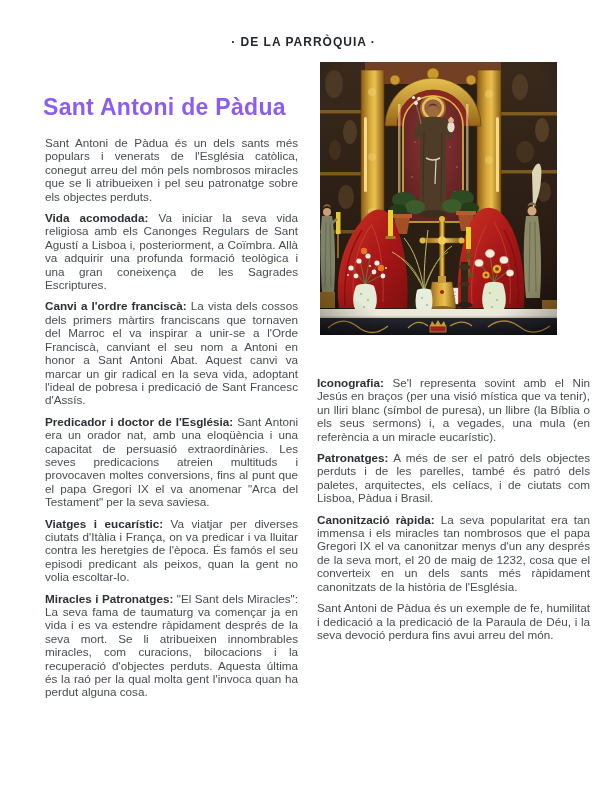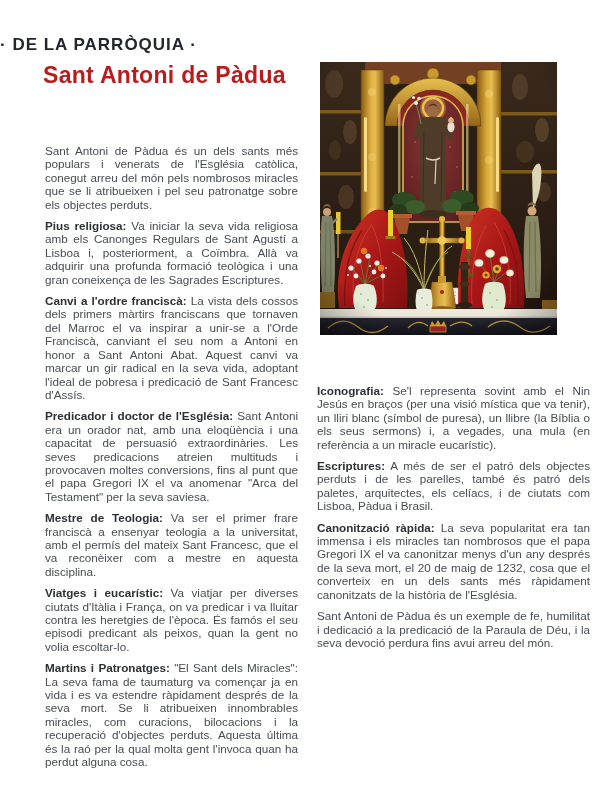--- a/index.html
+++ b/index.html
@@ -1,33 +1,33 @@
 <!DOCTYPE html>
 <html lang="ca"><head>
 <meta charset="utf-8">
 <style>
   html,body{margin:0;padding:0;background:#ffffff;}
   .page{
     position:relative;width:607px;height:807px;background:#ffffff;overflow:hidden;
     font-family:"Liberation Sans","DejaVu Sans",sans-serif;
   }
   .kicker{
-    position:absolute;left:0;right:0;top:35px;
-    font-size:17px;font-weight:bold;letter-spacing:1px;color:#23262d;
+    position:absolute;left:0;right:0;top:35px;text-align:center;
+    font-size:12px;font-weight:bold;letter-spacing:1px;color:#23262d;
   }
   .title{
-    position:absolute;left:43px;top:48px;
-    font-size:23px;font-weight:bold;letter-spacing:.3px;color:#b91c1c;line-height:1.1;
+    position:absolute;left:43px;top:80px;
+    font-size:23px;font-weight:bold;letter-spacing:.3px;color:#8b5cf6;line-height:1.1;
   }
   .col{
     position:absolute;
     font-size:11.7px;line-height:13.4px;color:#474c53;
     text-align:justify;hyphens:auto;-webkit-hyphens:auto;
   }
-  .col p{margin:8px 0 8px 0;}
+  .col p{margin:0 0 8px 0;}
   .col .lead{color:#2d3036;font-weight:bold;}
   .col-left{left:45px;top:136px;width:253px;}
   .col-right{left:317px;top:376px;width:273px;}
   .photo{
     position:absolute;left:320px;top:62px;width:237px;height:273px;
     background:#2b1e13;
   }
   .photo svg{display:block;width:100%;height:100%;}
 </style>
 </head>
@@ -280,28 +280,27 @@
           <rect x="110" y="264" width="16" height="6" fill="#9c2020" stroke="#d4a832" stroke-width=".7"></rect>
         </g>
       </g>
 
       <rect x="0" y="0" width="237" height="273" fill="url(#vg)"></rect>
     </svg>
   </div>
 
   <div class="col col-left">
     <p><b class="lead"></b> <span>Sant Antoni de Pàdua és un dels sants més populars i venerats de l'Església catòlica, conegut arreu del món pels nombrosos miracles que se li atribueixen i pel seu patronatge sobre els objectes perduts.</span></p>
-    <p><b class="lead">Pius religiosa:</b> <span>Va iniciar la seva vida religiosa amb els Canonges Regulars de Sant Agustí a Lisboa i, posteriorment, a Coïmbra. Allà va adquirir una profunda formació teològica i una gran coneixença de les Sagrades Escriptures.</span></p>
+    <p><b class="lead">Vida acomodada:</b> <span>Va iniciar la seva vida religiosa amb els Canonges Regulars de Sant Agustí a Lisboa i, posteriorment, a Coïmbra. Allà va adquirir una profunda formació teològica i una gran coneixença de les Sagrades Escriptures.</span></p>
     <p><b class="lead">Canvi a l'ordre franciscà:</b> <span>La vista dels cossos dels primers màrtirs franciscans que tornaven del Marroc el va inspirar a unir-se a l'Orde Franciscà, canviant el seu nom a Antoni en honor a Sant Antoni Abat. Aquest canvi va marcar un gir radical en la seva vida, adoptant l'ideal de pobresa i predicació de Sant Francesc d'Assís.</span></p>
     <p><b class="lead">Predicador i doctor de l'Església:</b> <span>Sant Antoni era un orador nat, amb una eloqüència i una capacitat de persuasió extraordinàries. Les seves predicacions atreien multituds i provocaven moltes conversions, fins al punt que el papa Gregori IX el va anomenar "Arca del Testament" per la seva saviesa.</span></p>
-    <p><b class="lead">Mestre de Teologia:</b> <span>Va ser el primer frare franciscà a ensenyar teologia a la universitat, amb el permís del mateix Sant Francesc, que el va reconèixer com a mestre en aquesta disciplina.</span></p>
     <p><b class="lead">Viatges i eucarístic:</b> <span>Va viatjar per diverses ciutats d'Itàlia i França, on va predicar i va lluitar contra les heretgies de l'època. És famós el seu episodi predicant als peixos, quan la gent no volia escoltar-lo.</span></p>
-    <p><b class="lead">Martins i Patronatges:</b> <span>"El Sant dels Miracles": La seva fama de taumaturg va començar ja en vida i es va estendre ràpidament després de la seva mort. Se li atribueixen innombrables miracles, com curacions, bilocacions i la recuperació d'objectes perduts. Aquesta última és la raó per la qual molta gent l'invoca quan ha perdut alguna cosa.</span></p>
+    <p><b class="lead">Miracles i Patronatges:</b> <span>"El Sant dels Miracles": La seva fama de taumaturg va començar ja en vida i es va estendre ràpidament després de la seva mort. Se li atribueixen innombrables miracles, com curacions, bilocacions i la recuperació d'objectes perduts. Aquesta última és la raó per la qual molta gent l'invoca quan ha perdut alguna cosa.</span></p>
   </div>
 
   <div class="col col-right">
     <p><b class="lead">Iconografia:</b> <span>Se'l representa sovint amb el Nin Jesús en braços (per una visió mística que va tenir), un lliri blanc (símbol de puresa), un llibre (la Bíblia o els seus sermons) i, a vegades, una mula (en referència a un miracle eucarístic).</span></p>
-    <p><b class="lead">Escriptures:</b> <span>A més de ser el patró dels objectes perduts i de les parelles, també és patró dels paletes, arquitectes, els celíacs, i de ciutats com Lisboa, Pàdua i Brasil.</span></p>
+    <p><b class="lead">Patronatges:</b> <span>A més de ser el patró dels objectes perduts i de les parelles, també és patró dels paletes, arquitectes, els celíacs, i de ciutats com Lisboa, Pàdua i Brasil.</span></p>
     <p><b class="lead">Canonització ràpida:</b> <span>La seva popularitat era tan immensa i els miracles tan nombrosos que el papa Gregori IX el va canonitzar menys d'un any després de la seva mort, el 20 de maig de 1232, cosa que el converteix en un dels sants més ràpidament canonitzats de la història de l'Església.</span></p>
     <p><b class="lead"></b> <span>Sant Antoni de Pàdua és un exemple de fe, humilitat i dedicació a la predicació de la Paraula de Déu, i la seva devoció perdura fins avui arreu del món.</span></p>
   </div>
 
 </div>
 
 </body></html>

